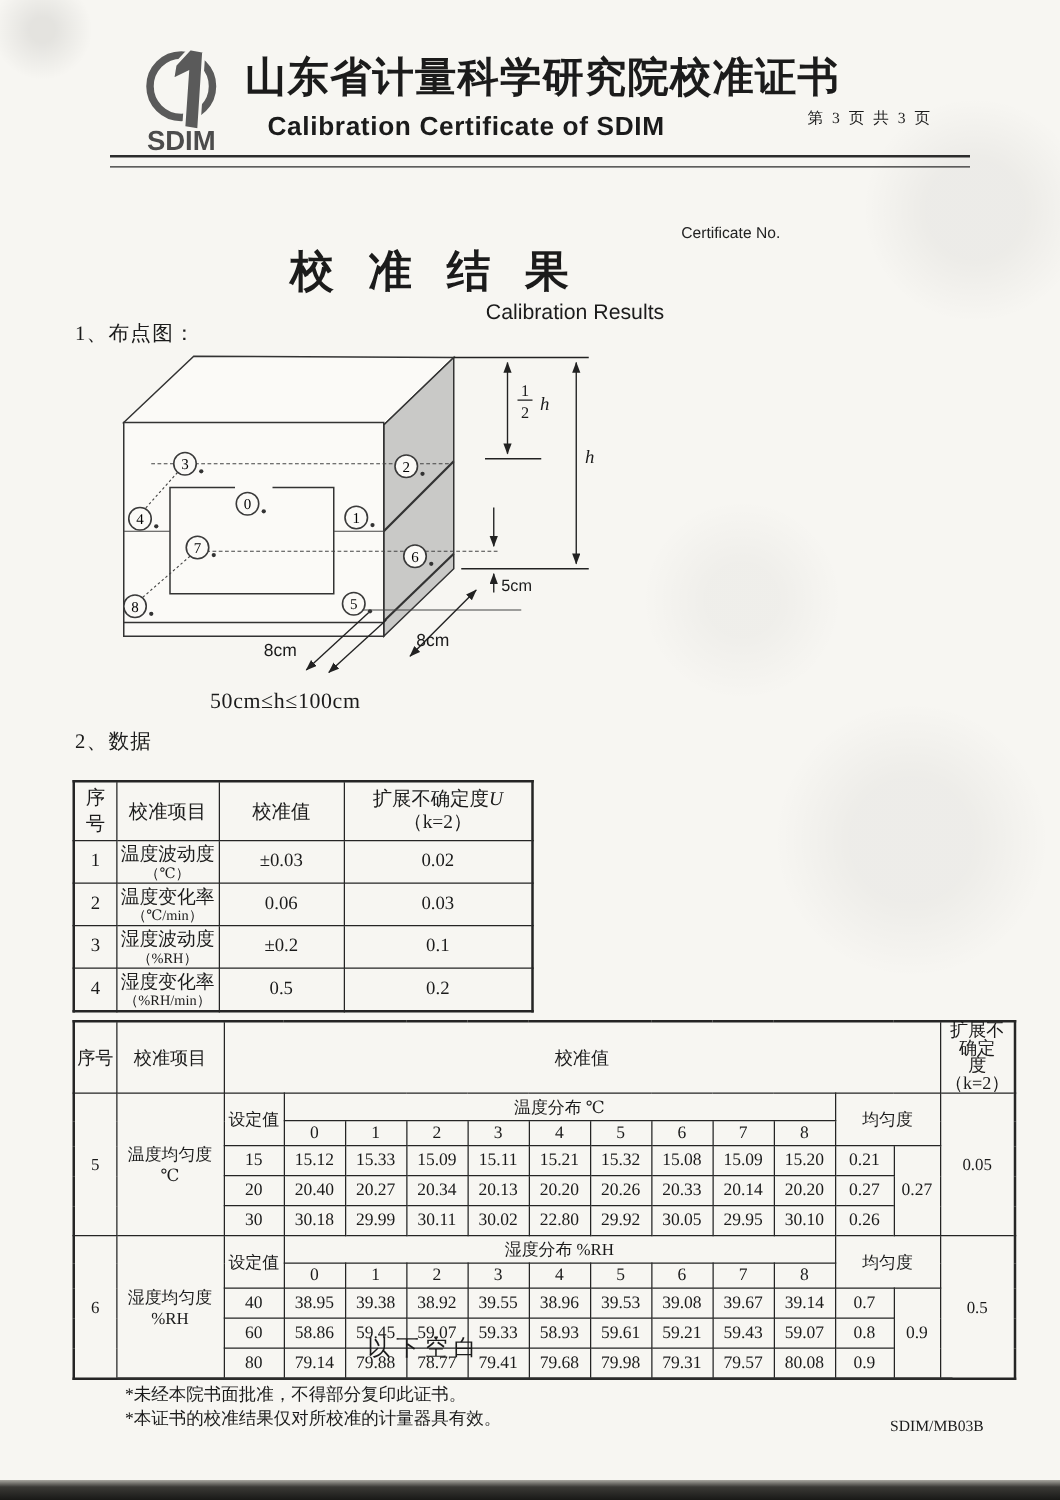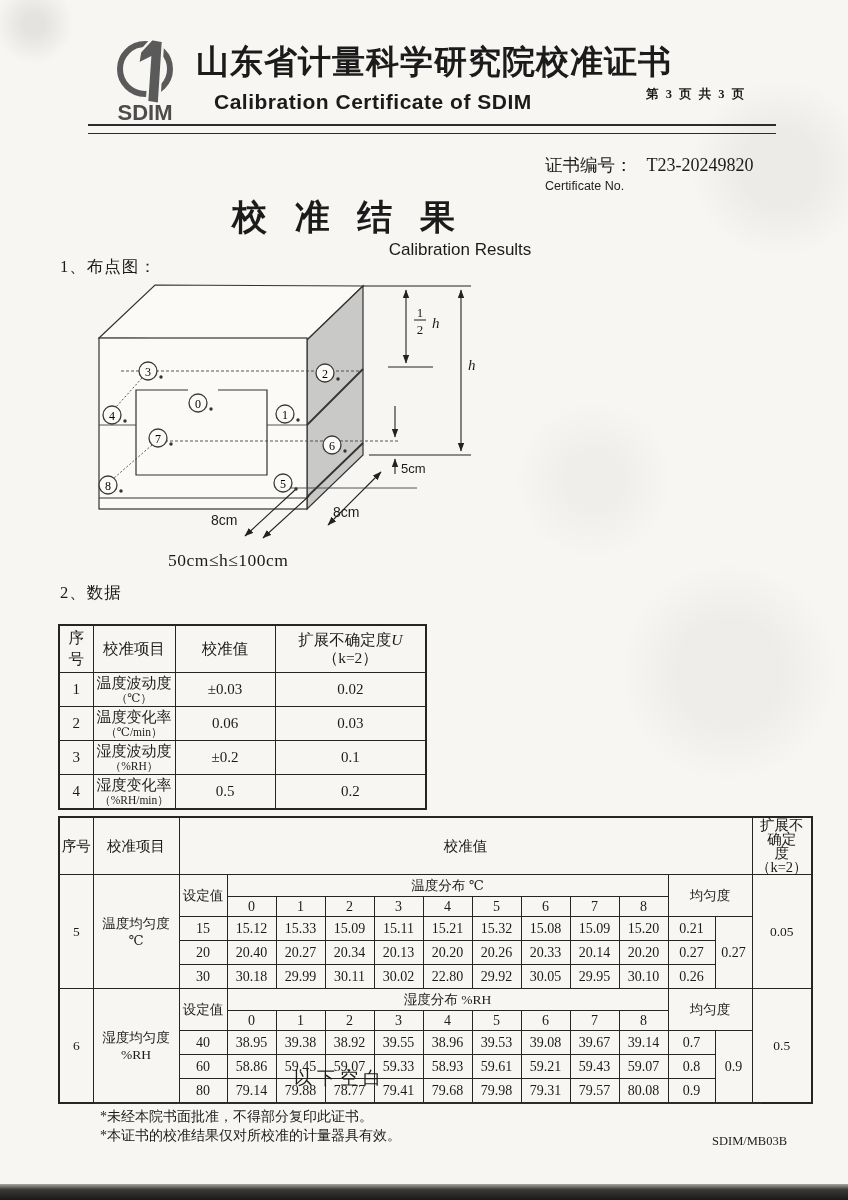--- a/index.html
+++ b/index.html
@@ -11,21 +11,21 @@
       radial-gradient(circle at 86% 56%, rgba(0,0,0,0.04) 0 50px, transparent 110px),
       radial-gradient(circle at 70% 40%, rgba(0,0,0,0.03) 0 30px, transparent 80px),
       radial-gradient(circle at 4% 2%, rgba(0,0,0,0.08) 0 10px, transparent 40px);
     font-family:"Liberation Serif","DejaVu Serif",serif;
     color:#1b1b1b;overflow:hidden;
   }
   .sans{font-family:"Liberation Sans","DejaVu Sans",sans-serif;}
   .abs{position:absolute;}
   
   .title-cn{left:196px;top:40px;font-size:33px;font-weight:bold;letter-spacing:1px;white-space:nowrap;}
-  .page-info{left:646px;top:86px;font-size:12.5px;letter-spacing:2px;white-space:nowrap;font-weight:bold;}
+  .page-info{left:646px;top:86px;font-size:12.5px;letter-spacing:2px;white-space:nowrap;}
   .title-en{left:214px;top:90px;width:436px;text-align:left;font-size:21px;font-weight:bold;letter-spacing:0.5px;}
   .double-rule{left:88px;top:124px;width:688px;height:7px;border-top:2.4px solid #2c2c2c;border-bottom:1.6px solid #2c2c2c;}
   
   .cert-line{left:545px;top:153px;font-size:17.5px;white-space:nowrap;}
   .cert-line .num{margin-left:14px;font-size:18px;}
   .cert-en{left:545px;top:179px;font-size:12.5px;color:#222;}
   
   .results-cn{left:0;top:194px;width:696px;text-align:center;font-size:35px;font-weight:900;letter-spacing:9px;}
   .results-en{left:0;top:240px;width:848px;text-align:center;font-size:17px;padding-left:36px;}
   .sec-head{font-size:16.5px;letter-spacing:1px;}
@@ -68,23 +68,20 @@
   <svg class="abs" style="left:97px;top:38px;" width="110" height="88" viewBox="0 0 110 88">
     <circle cx="48" cy="31" r="25" fill="none" stroke="#5a5a5a" stroke-width="6"></circle>
     <path d="M55,1 L66,3 L62,66 L50,64 L53,20 L41,26 L43,14 Z" fill="#5a5a5a" stroke="#f7f6f2" stroke-width="2.5"></path>
     <text x="48" y="82" text-anchor="middle" font-size="22" font-weight="bold" class="lab-sans" fill="#4c4c4c">SDIM</text>
   </svg>
   <div class="abs title-cn">山东省计量科学研究院校准证书</div>
   <div class="abs page-info">第 3 页 共 3 页</div>
   <div class="abs title-en sans">Calibration Certificate of SDIM</div>
   <div class="abs double-rule"></div>
 
-  <div class="abs cert-line">
-    <span>证书编号：</span><span class="num">T23-20249820</span>
-  </div>
   <div class="abs cert-en sans">Certificate No.</div>
 
   <div class="abs results-cn sans">校 准 结 果</div>
   <div class="abs results-en sans">Calibration Results</div>
 
   <div class="abs sec-head sec1">1、布点图：</div>
 
   <svg class="abs" style="left:85px;top:276px;" width="400" height="300" viewBox="0 0 400 300">
     <defs>
       <marker id="ae" orient="auto" markerWidth="9" markerHeight="8" refX="7.5" refY="3">

